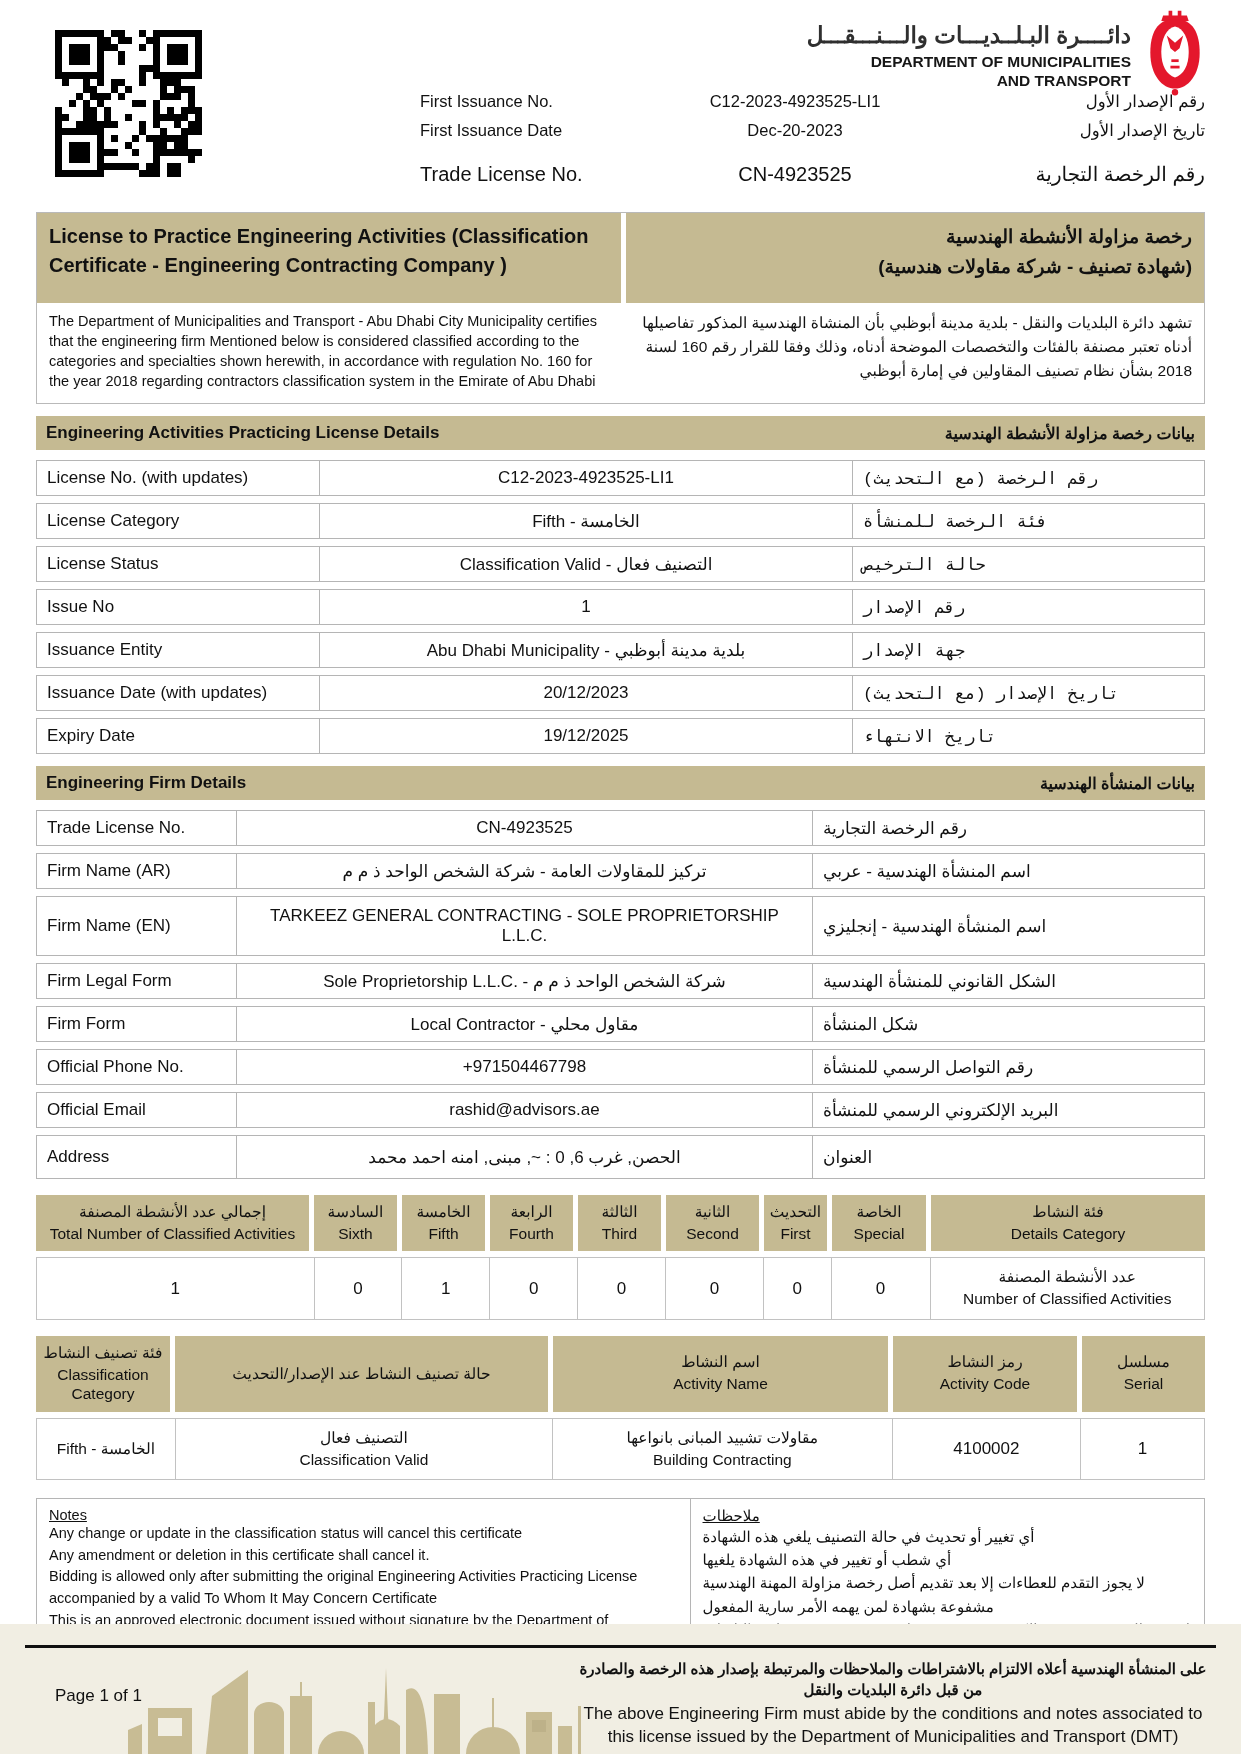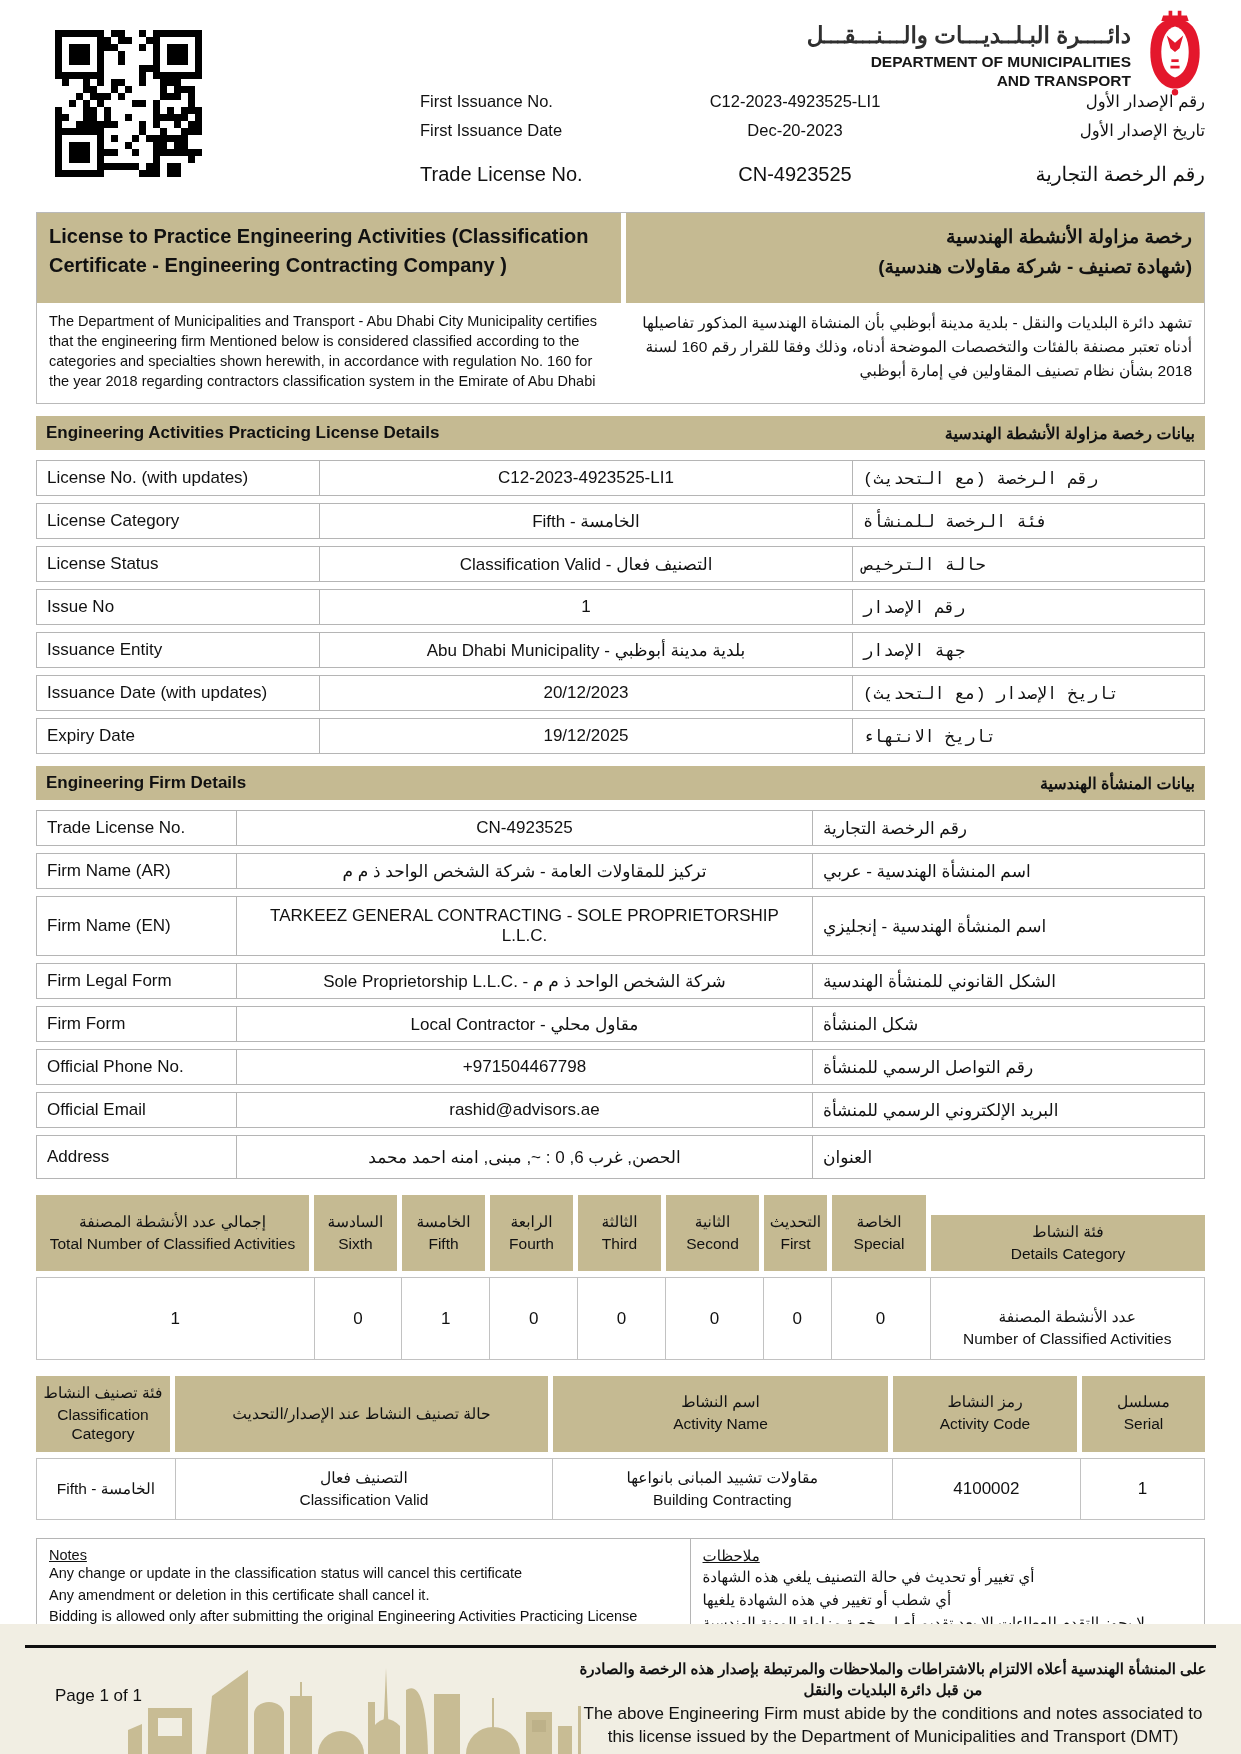--- a/index.html
+++ b/index.html
@@ -61,21 +61,21 @@
   .gbody .gc { border-right: 1px solid #c2c2c2; display: flex; flex-direction: column; justify-content: center;
                align-items: center; text-align: center; padding: 10px 4px; gap: 3px; background: #fff; }
   .gbody .gc:last-child { border-right: none; }
   .g-ar { font-size: 15.5px; direction: rtl; }
   .g-en { font-size: 15.5px; line-height: 1.25; }
   .ghead .g-ar, .ghead .g-en { font-weight: normal; }
   .g-num { font-size: 17px; }
   
   .cat .w-total { width: 278px; } .cat .w-6 { width: 88px; } .cat .w-5 { width: 88px; }
   .cat .w-4 { width: 88px; } .cat .w-3 { width: 88px; } .cat .w-2 { width: 98px; }
-  .cat .w-1 { width: 68px; } .cat .w-sp { width: 99px; } .cat .w-act { width: 274px; margin-top: 20px; }
+  .cat .w-1 { width: 68px; } .cat .w-sp { width: 99px; } .cat .w-act { width: 274px; }
   
   .act .w-cc { width: 139px; } .act .w-cs { width: 378px; } .act .w-an { width: 340px; }
   .act .w-ac { width: 189px; } .act .w-se { width: 123px; }
   
   .notes { border: 1px solid #b5b5b5; display: flex; margin-top: 18px; min-height: 192px; }
   .notes-en { width: 56%; border-right: 1px solid #b5b5b5; padding: 8px 12px; }
   .notes-ar { width: 44%; padding: 8px 12px; direction: rtl; text-align: left; }
   .notes-title { font-size: 14.5px; text-decoration: underline; }
   .notes-en .nl { font-size: 14.5px; line-height: 1.5; }
   .notes-ar .notes-title { font-size: 15px; }

